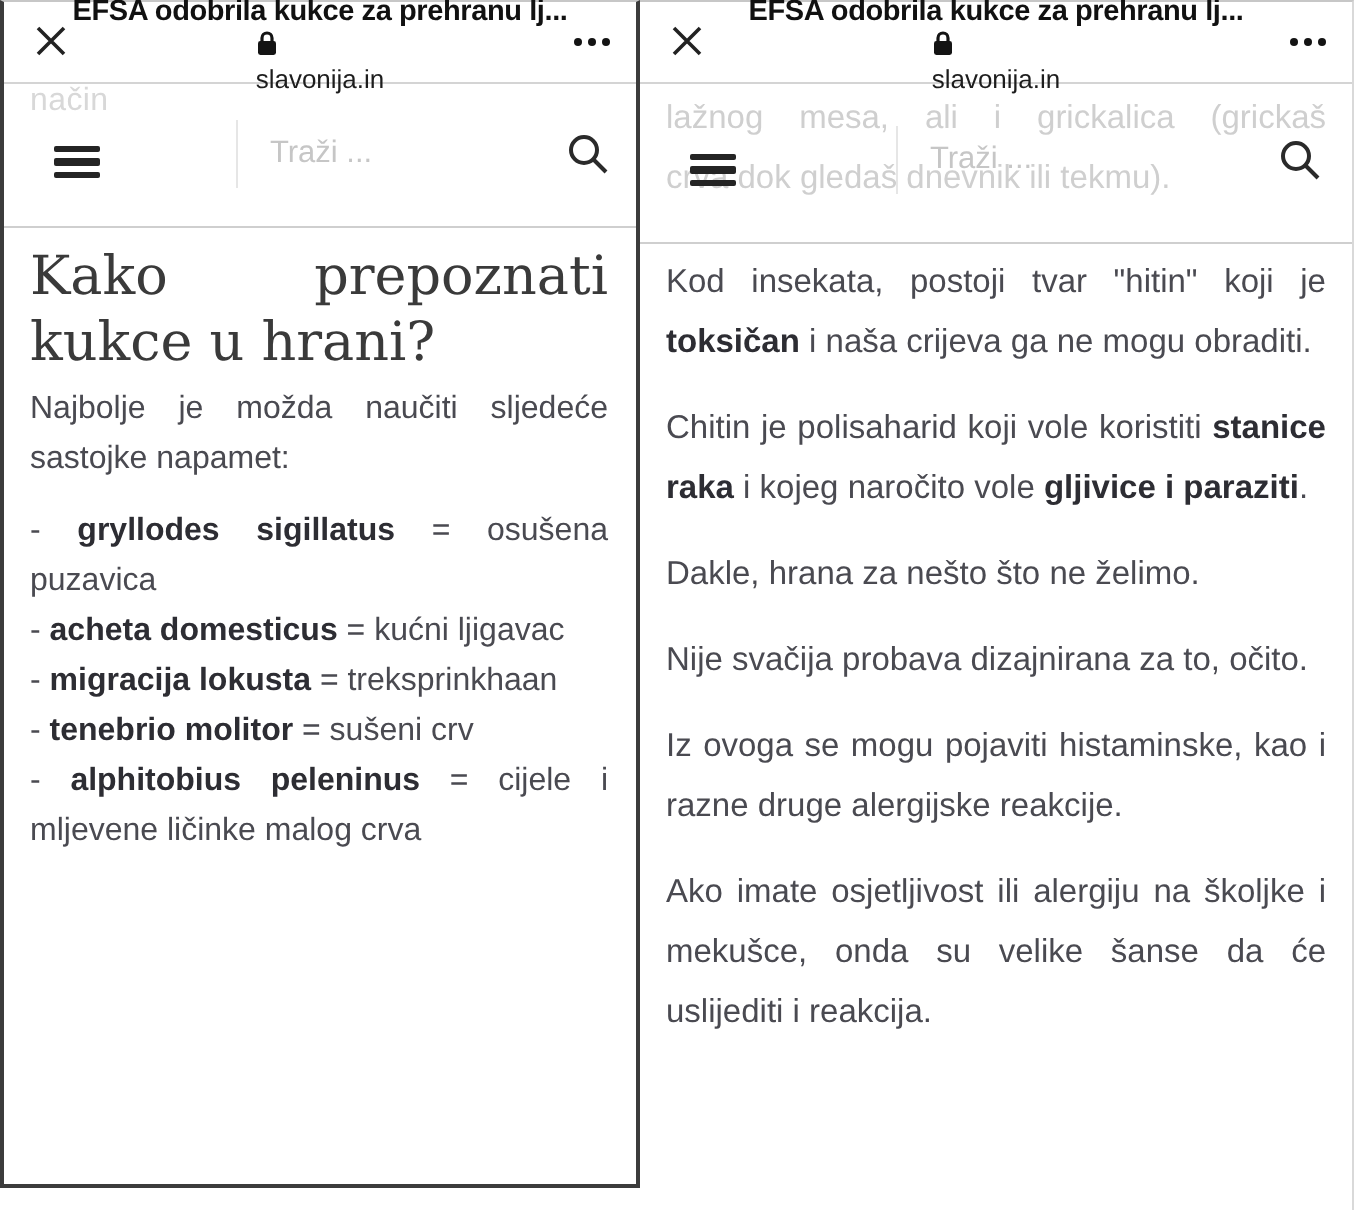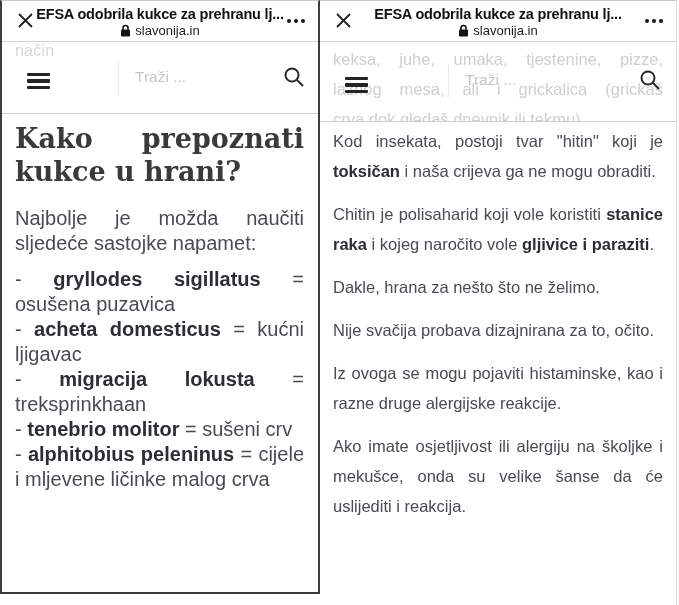--- a/index.html
+++ b/index.html
@@ -18,43 +18,43 @@
   .stage{width:679px;height:605px;background:#fff;display:flex;align-items:flex-start;overflow:hidden;}
 
   
   .panel{background:#fff;position:relative;}
   .panel-left{width:320px;height:594px;border-top:1px solid #c7c7c7;border-left:2px solid var(--border-dark);border-right:2px solid var(--border-dark);border-bottom:2px solid var(--border-dark);}
   .panel-right{width:357px;height:605px;border-top:1px solid #c7c7c7;border-right:1px solid #d9d9d9;}
 
   
   .titlebar{height:41px;border-bottom:1px solid var(--border-light);position:relative;display:flex;flex-direction:column;align-items:center;justify-content:center;padding-top:2px;}
   .tab-title{font-size:14.5px;font-weight:700;color:var(--ink);white-space:nowrap;letter-spacing:-0.2px;}
-  .url-row{display:flex;align-items:center;gap:4px;margin-top:1px;}
+  .url-row{display:flex;gap:4px;margin-top:1px;flex-direction:column;}
   .url-text{font-size:13px;color:#1d1d1d;}
   .close-btn{position:absolute;left:15px;top:11px;width:17px;height:17px;background:none;border:none;cursor:pointer;padding:0;}
   .close-btn svg{display:block;}
   .dots{position:absolute;right:13px;top:16px;display:flex;gap:3px;border:none;background:none;cursor:pointer;padding:2px 0;}
   .dots i{width:4px;height:4px;border-radius:50%;background:#141414;display:block;}
 
   
   .navbar{height:72px;position:relative;border-bottom:1px solid #cfcfcf;overflow:hidden;}
   .ghost-word{position:absolute;left:13px;top:0;font-size:16px;color:#d8d8d8;letter-spacing:.2px;}
   .ghost-block{position:absolute;left:13px;right:13px;top:2px;font-size:16.5px;line-height:30px;color:var(--ghost);text-align:justify;}
   .ghost-line{display:block;}
   .ghost-line.stretch{text-align-last:justify;}
   .hamburger{position:absolute;left:25px;top:31px;width:23px;height:16px;display:flex;flex-direction:column;justify-content:space-between;background:none;border:none;cursor:pointer;padding:0;}
   .hamburger i{display:block;height:3.4px;background:#242424;border-radius:1px;}
   .search-input{position:absolute;left:116px;top:18px;width:150px;height:34px;border:none;border-left:1px solid #e6e6e6;background:transparent;font-family:"Liberation Sans",sans-serif;font-size:15.5px;color:#555;padding-left:16px;outline:none;}
   .search-input::placeholder{color:var(--placeholder);}
   .magnifier{position:absolute;right:12px;top:23px;width:24px;height:24px;background:none;border:none;padding:0;cursor:pointer;}
 
   
   .content{padding:0 14px 0 13px;}
-  .content h1{font-family:"DejaVu Serif","Liberation Serif",serif;font-weight:700;font-size:27px;line-height:33px;color:var(--heading);text-align:justify;text-align-last:left;margin:8px 0 18px;}
-  .content p{font-size:20px;line-height:25px;color:var(--body);text-align:justify;text-align-last:left;margin:0 0 11px;}
+  .content h1{font-family:"DejaVu Serif","Liberation Serif",serif;font-weight:400;font-size:27px;line-height:33px;color:var(--heading);text-align:justify;text-align-last:left;margin:8px 0 4px;}
+  .content p{font-size:16px;line-height:25px;color:var(--body);text-align:justify;text-align-last:left;margin:0 0 11px;}
   .content .li{margin:0;}
   .content .list{margin:0 0 11px;}
   .panel-right .content{padding:0 13px;}
   .panel-right .content p{font-size:16.5px;line-height:30px;margin:0 0 13px;}
   .panel-right .content p:first-child{margin-top:4px;}
   .seg.b{font-weight:700;color:var(--bold);}
 </style>
 </head>
 <body>
 
@@ -128,21 +128,20 @@
       </div>
       <button class="dots" aria-label="menu">
           <i></i>
           <i></i>
           <i></i>
         </button>
     </header>
 
     <div class="navbar" style="height:80px;">
       <div class="ghost-block">
-        <span class="ghost-line stretch">keksa, juhe, umaka, tjestenine, pizze,</span>
         <span class="ghost-line stretch">lažnog mesa, ali i grickalica (grickaš</span>
         <span class="ghost-line">crva dok gledaš dnevnik ili tekmu).</span>
       </div>
       <button class="hamburger" style="top:35px;" aria-label="site menu">
           <i></i>
           <i></i>
           <i></i>
         </button>
       <input class="search-input" type="text" style="left: 128px; top: 21px;" placeholder="Traži ...">
       <button class="magnifier" style="top:26px;right:14px;" aria-label="search">

